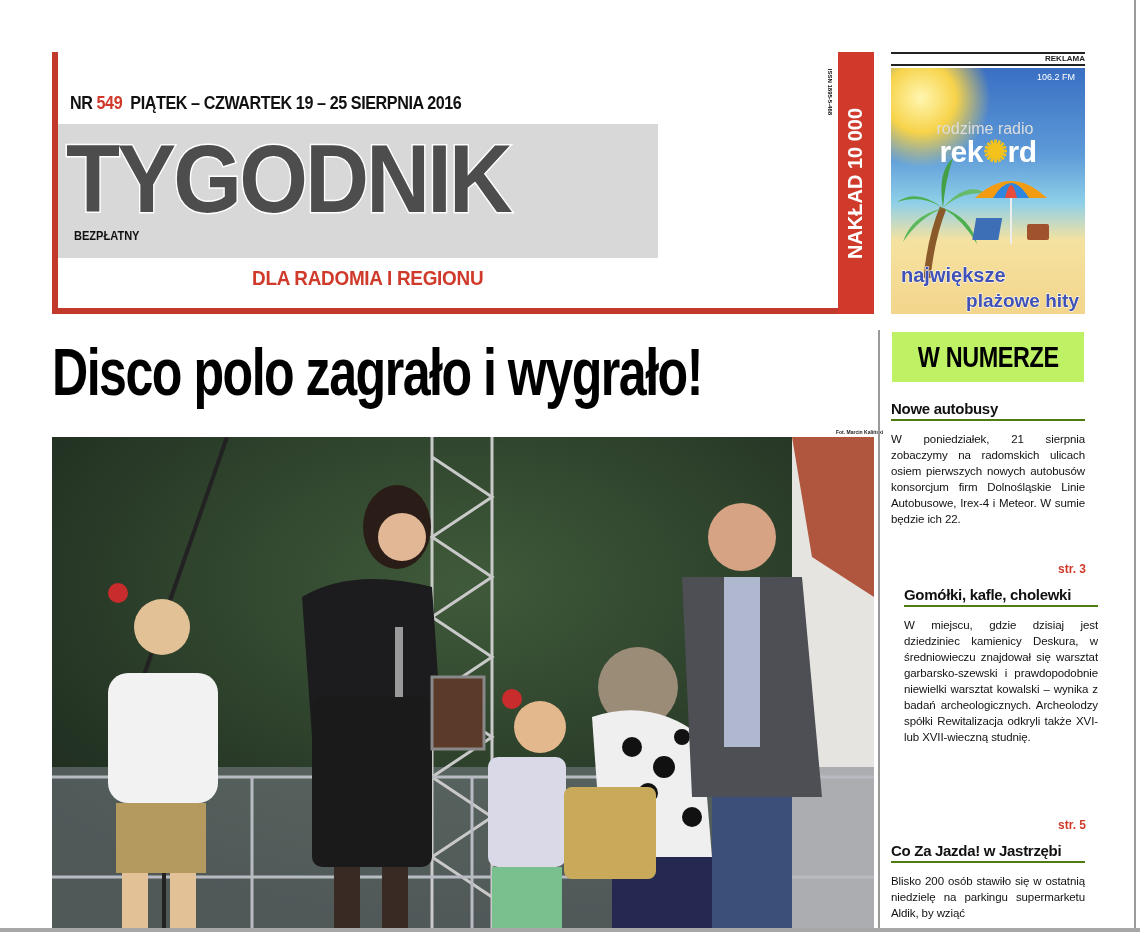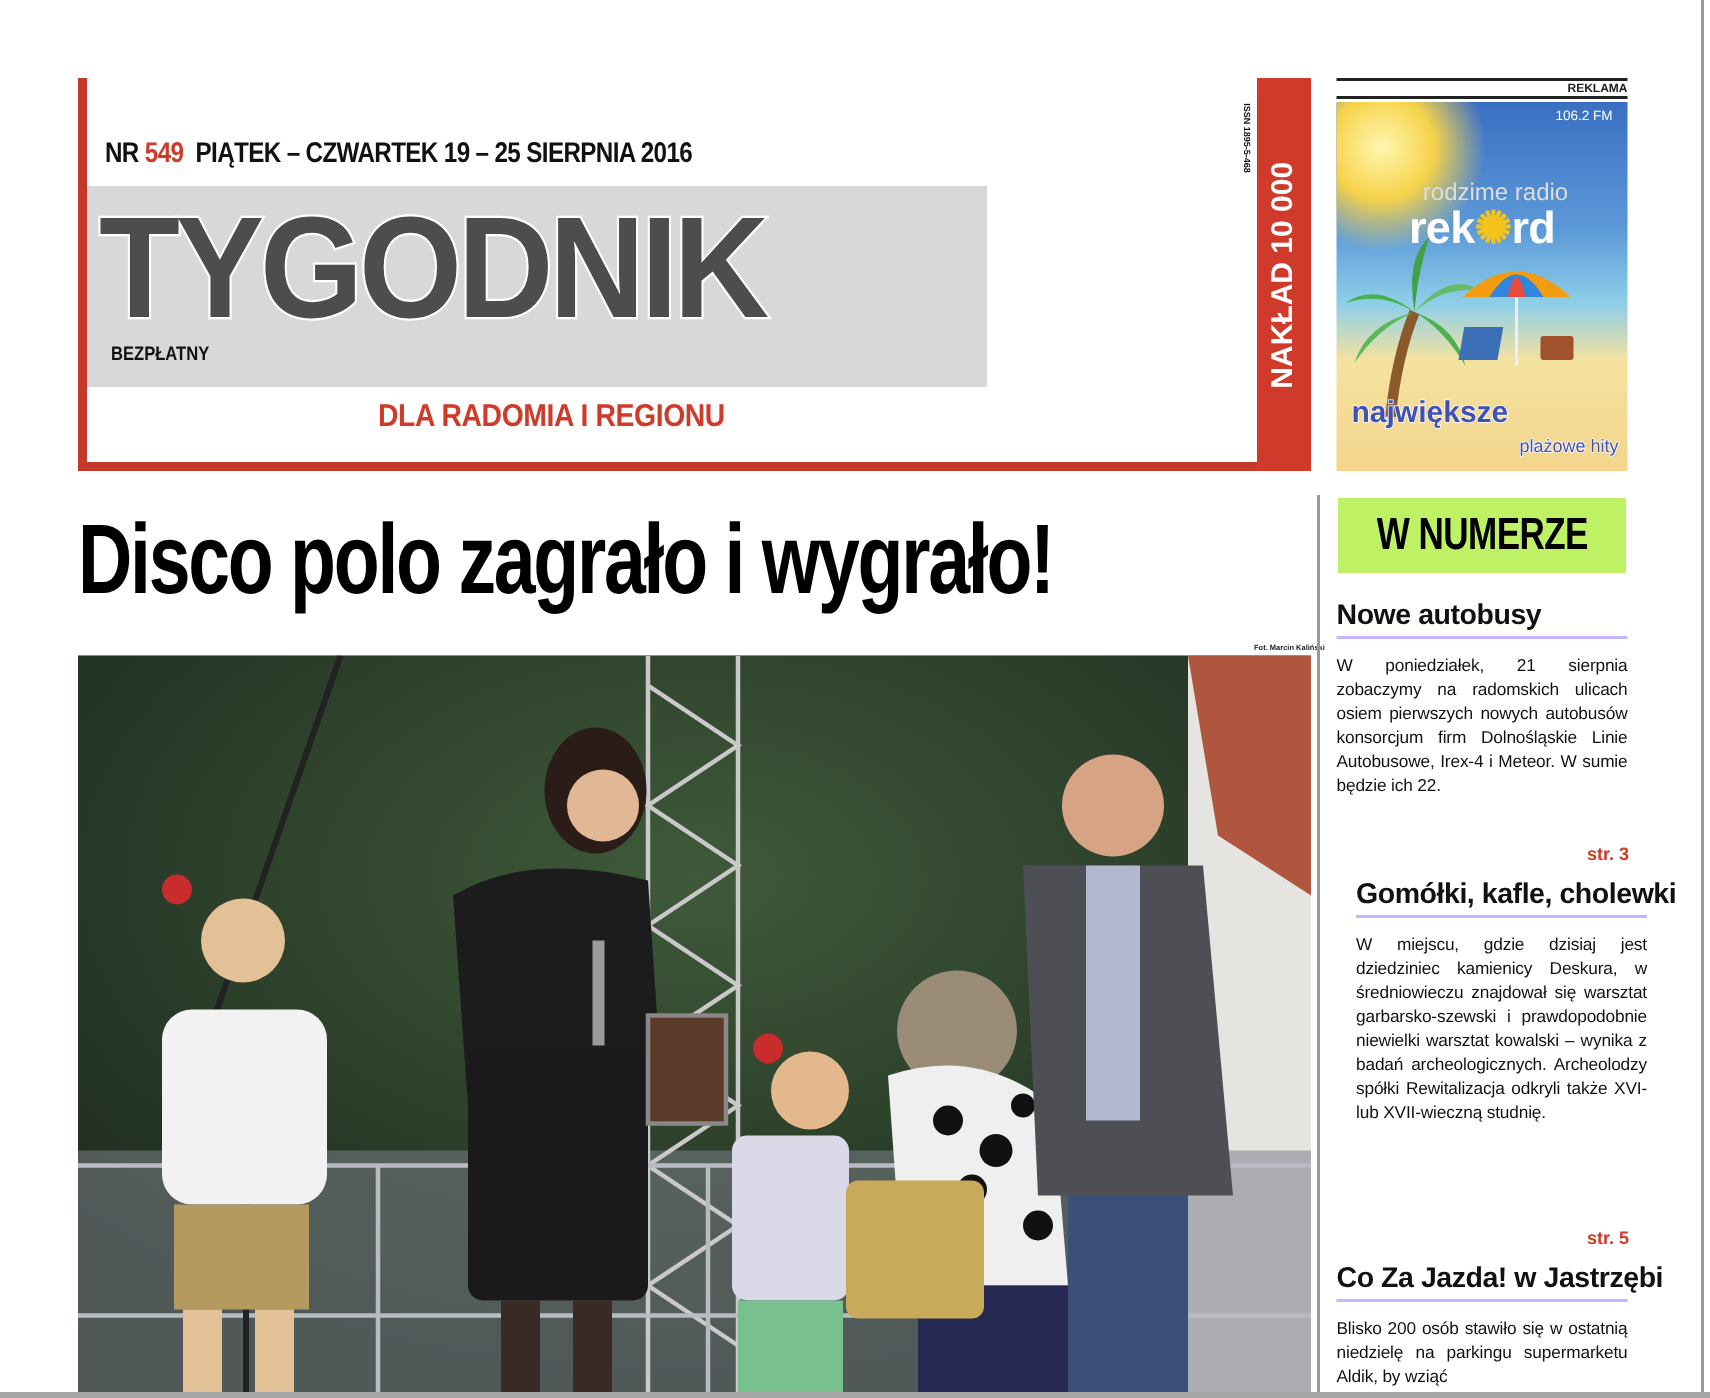--- a/index.html
+++ b/index.html
@@ -32,42 +32,42 @@
   
   .ad { position:absolute; left:891px; top:52px; width:194px; height:262px; }
   .ad-top-line { position:absolute; left:0; top:0; width:194px; height:2px; background:#222; }
   .ad-top-line2 { position:absolute; left:0; top:12px; width:194px; height:2px; background:#222; }
   .ad-label { position:absolute; right:0; top:2px; font-size:8px; color:#222; font-weight:bold; }
   .ad-img { position:absolute; left:0; top:16px; width:194px; height:246px; background:linear-gradient(180deg,#3a6fc3 0%,#5d9ad8 35%,#8fd0e8 55%,#f5e2a0 70%,#f3d58c 100%); overflow:hidden; }
   .ad-sun { position:absolute; left:-40px; top:-40px; width:140px; height:140px; border-radius:50%; background:radial-gradient(circle,#fff6b0 0%,#f7d34a 35%,rgba(247,211,74,0) 70%); }
   .ad-freq { position:absolute; right:10px; top:4px; font-size:9px; color:#fff;margin-left:48px; }
   .ad-brand { position:absolute; left:0; width:194px; top:18px; text-align:center; font-size:30px; color:#fff; font-weight:bold; letter-spacing:-0.5px;margin-top:48px; }
   .ad-brand .o { color:#f4c21a; }
-  .ad-tagline { position:absolute; left:12px; width:188px; top:52px; text-align:center; font-size:16px; color:#ddd; }
+  .ad-tagline { position:absolute; left:0; width:188px; top:52px; text-align:center; font-size:16px; color:#ddd; }
   .ad-palm { position:absolute; left:6px; top:90px; width:90px; height:120px; }
   .ad-umbrella { position:absolute; left:80px; top:100px; width:80px; height:80px; }
   .ad-line1 { position:absolute; left:10px; top:196px; font-size:20px; font-weight:900; color:#3f51b5; -webkit-text-stroke:1px #fff; paint-order:stroke fill; }
-  .ad-line2 { position:absolute; right:6px; top:222px; font-size:12px; font-weight:400; color:#3f51b5; -webkit-text-stroke:1px #fff; paint-order:stroke fill; }
+  .ad-line2 { position:absolute; right:6px; top:222px; font-size:19px; font-weight:700; color:#3f51b5; -webkit-text-stroke:1px #fff; paint-order:stroke fill; }
 
   
   .headline { position:absolute; left:52px; top:336px; width:830px; font-family:"Liberation Sans", sans-serif; font-weight:bold; font-size:66px; line-height:72px; color:#000; letter-spacing:-2px; transform:scaleX(0.76); transform-origin:left; white-space:nowrap; }
 
   .photo-credit { position:absolute; left:836px; top:429px; font-size:5px; color:#222; font-weight:bold; }
 
   
   .photo { position:absolute; left:52px; top:437px; width:822px; height:491px; overflow:hidden; background:#2c3a2c; }
   .photo svg { width:100%; height:100%; display:block; }
 
   
   .sidebar { position:absolute; left:878px; top:330px; width:210px; height:600px; }
   .sb-rule { position:absolute; left:0; top:0; width:2px; height:600px; background:#9a9a9a; }
   .sb-header { position:absolute; left:14px; top:2px; width:192px; height:50px; background:#bef264; display:flex; align-items:center; justify-content:center; }
   .sb-header span { font-weight:bold; font-size:30px; color:#000; transform:scaleX(0.78); white-space:nowrap; letter-spacing:-0.5px; }
   .sb-item { position:absolute; left:13px; width:194px; }
-  .sb-title { font-weight:bold; font-size:19px; color:#111; padding-bottom:2px; border-bottom:2px solid #c4b5fd; white-space:nowrap; letter-spacing:-0.3px; transform-origin:left; }
+  .sb-title { font-weight:bold; font-size:15px; color:#111; padding-bottom:2px; border-bottom:2px solid #4d7c0f; white-space:nowrap; letter-spacing:-0.3px; transform-origin:left; }
   .sb-body { margin-top:10px; font-size:11.5px; line-height:16px; color:#111; text-align:justify; text-align-last:left; letter-spacing:-0.1px; }
   .sb-page { position:absolute; right:2px; font-weight:bold; font-size:12px; color:#cf3a2a; }
 </style>
 </head>
 <body>
 
 <div class="right-edge"></div>
 
 <div class="masthead">
   <div class="mh-gray"></div>

